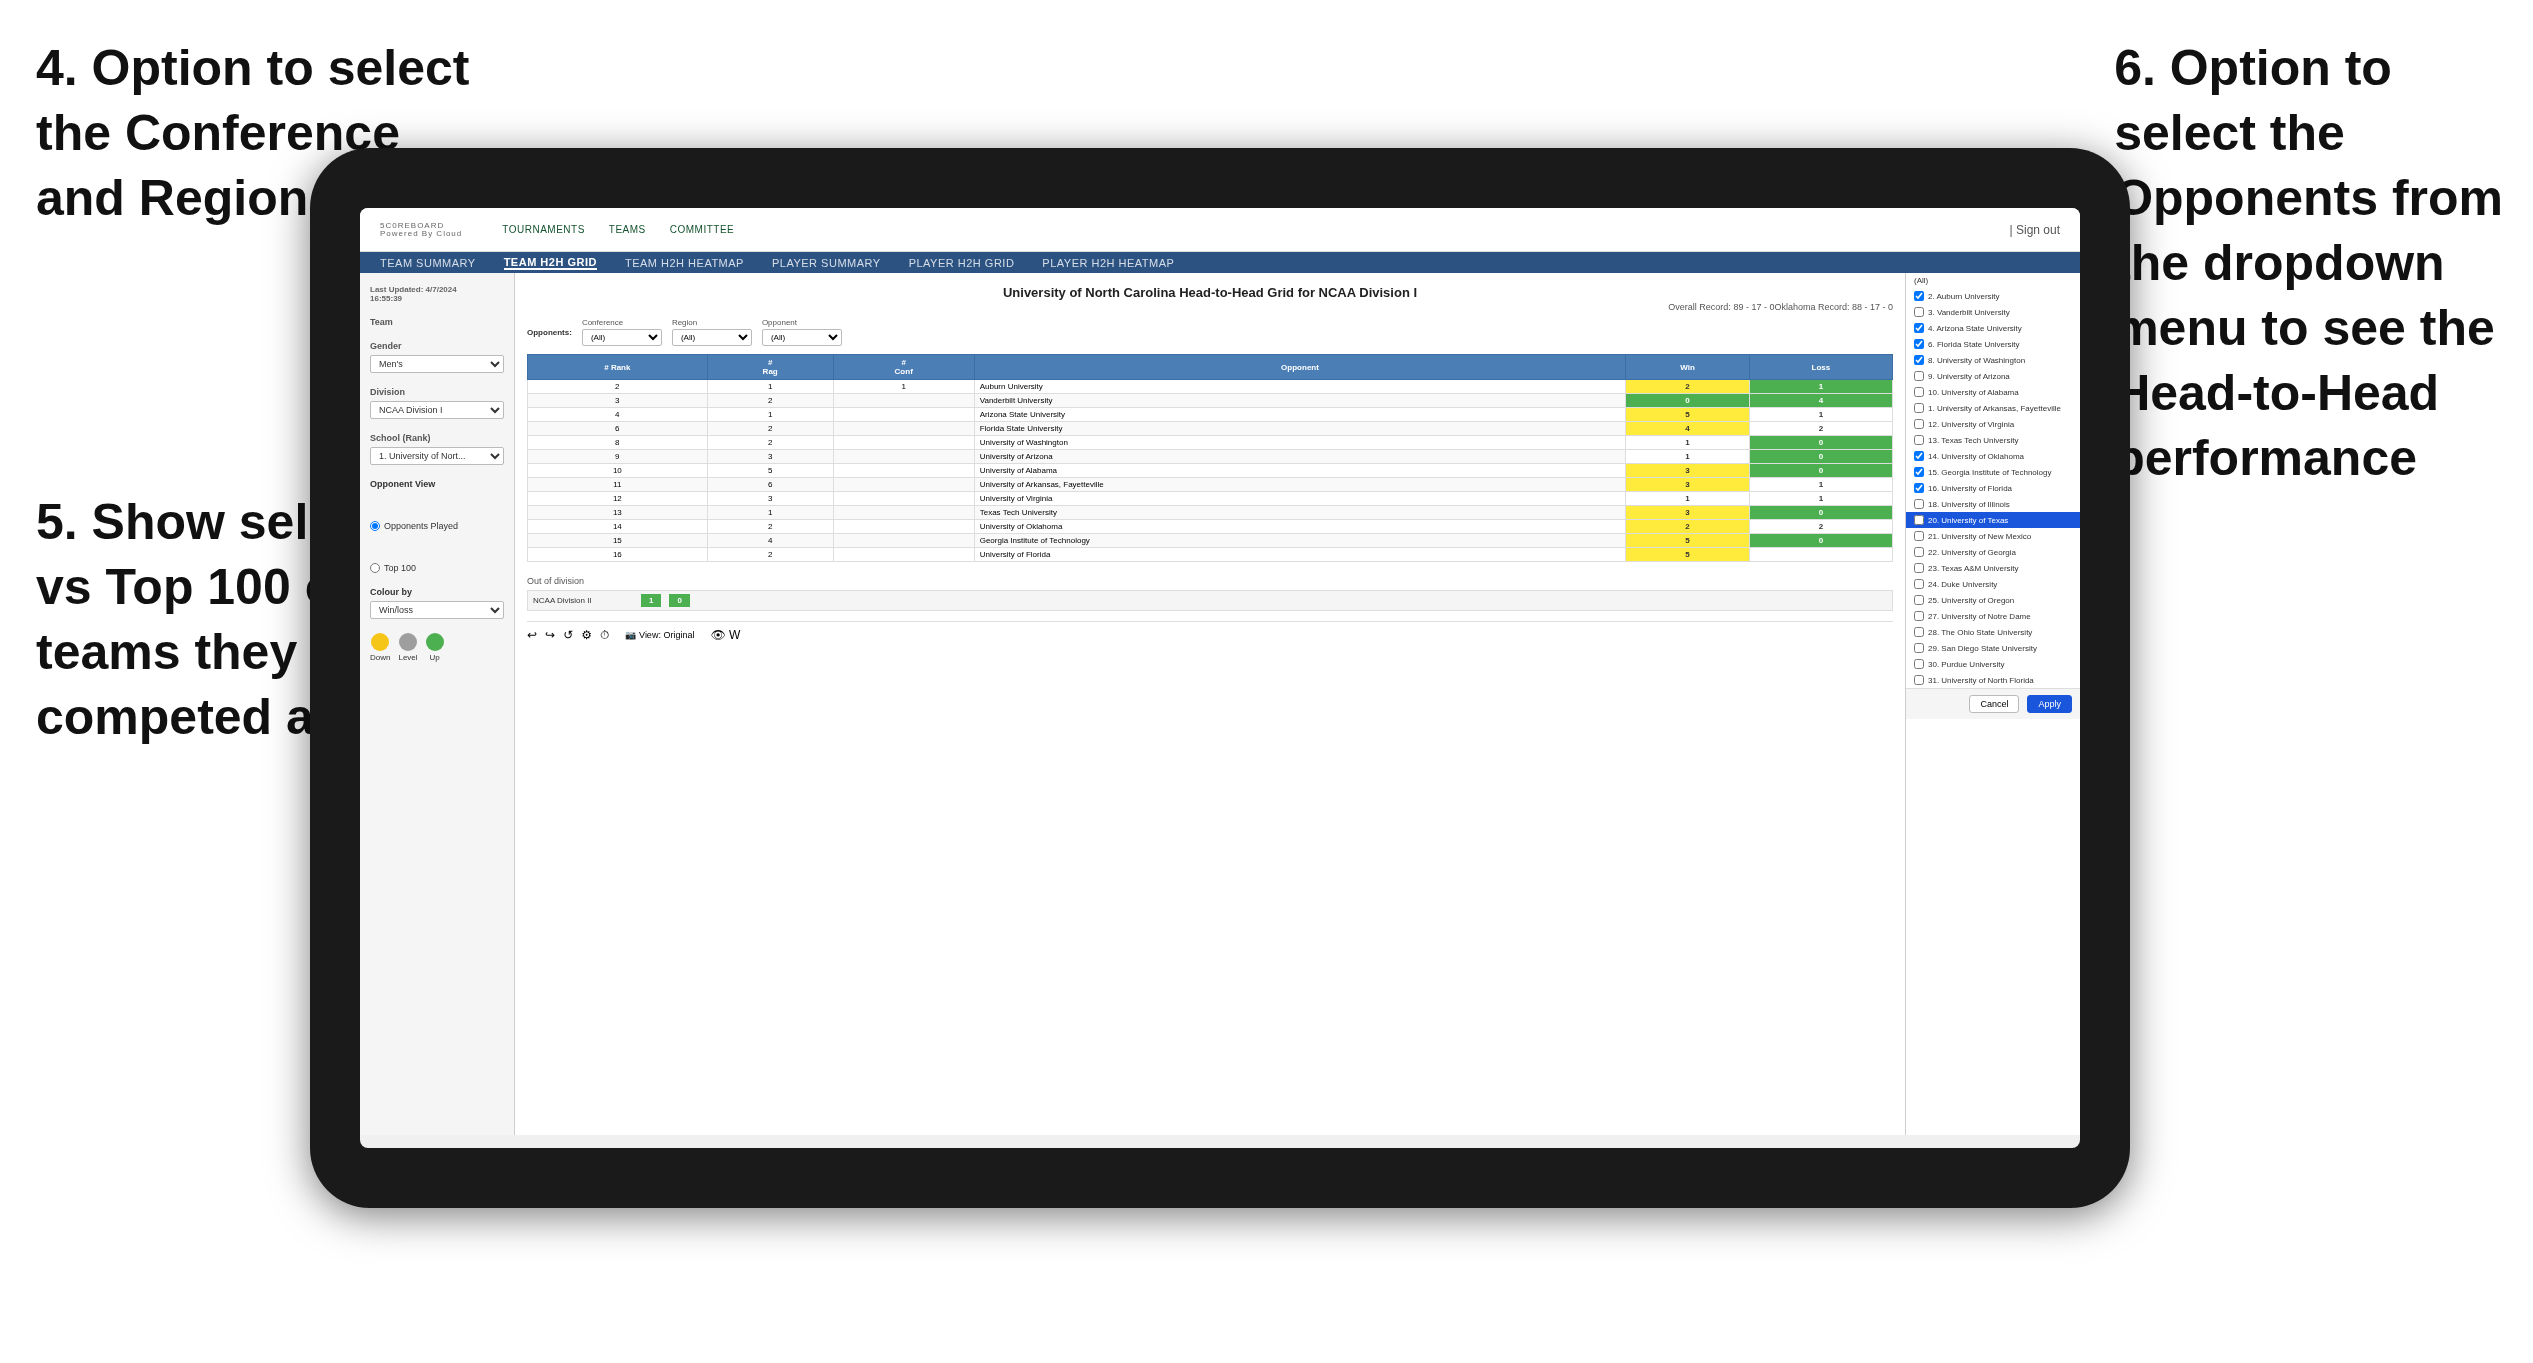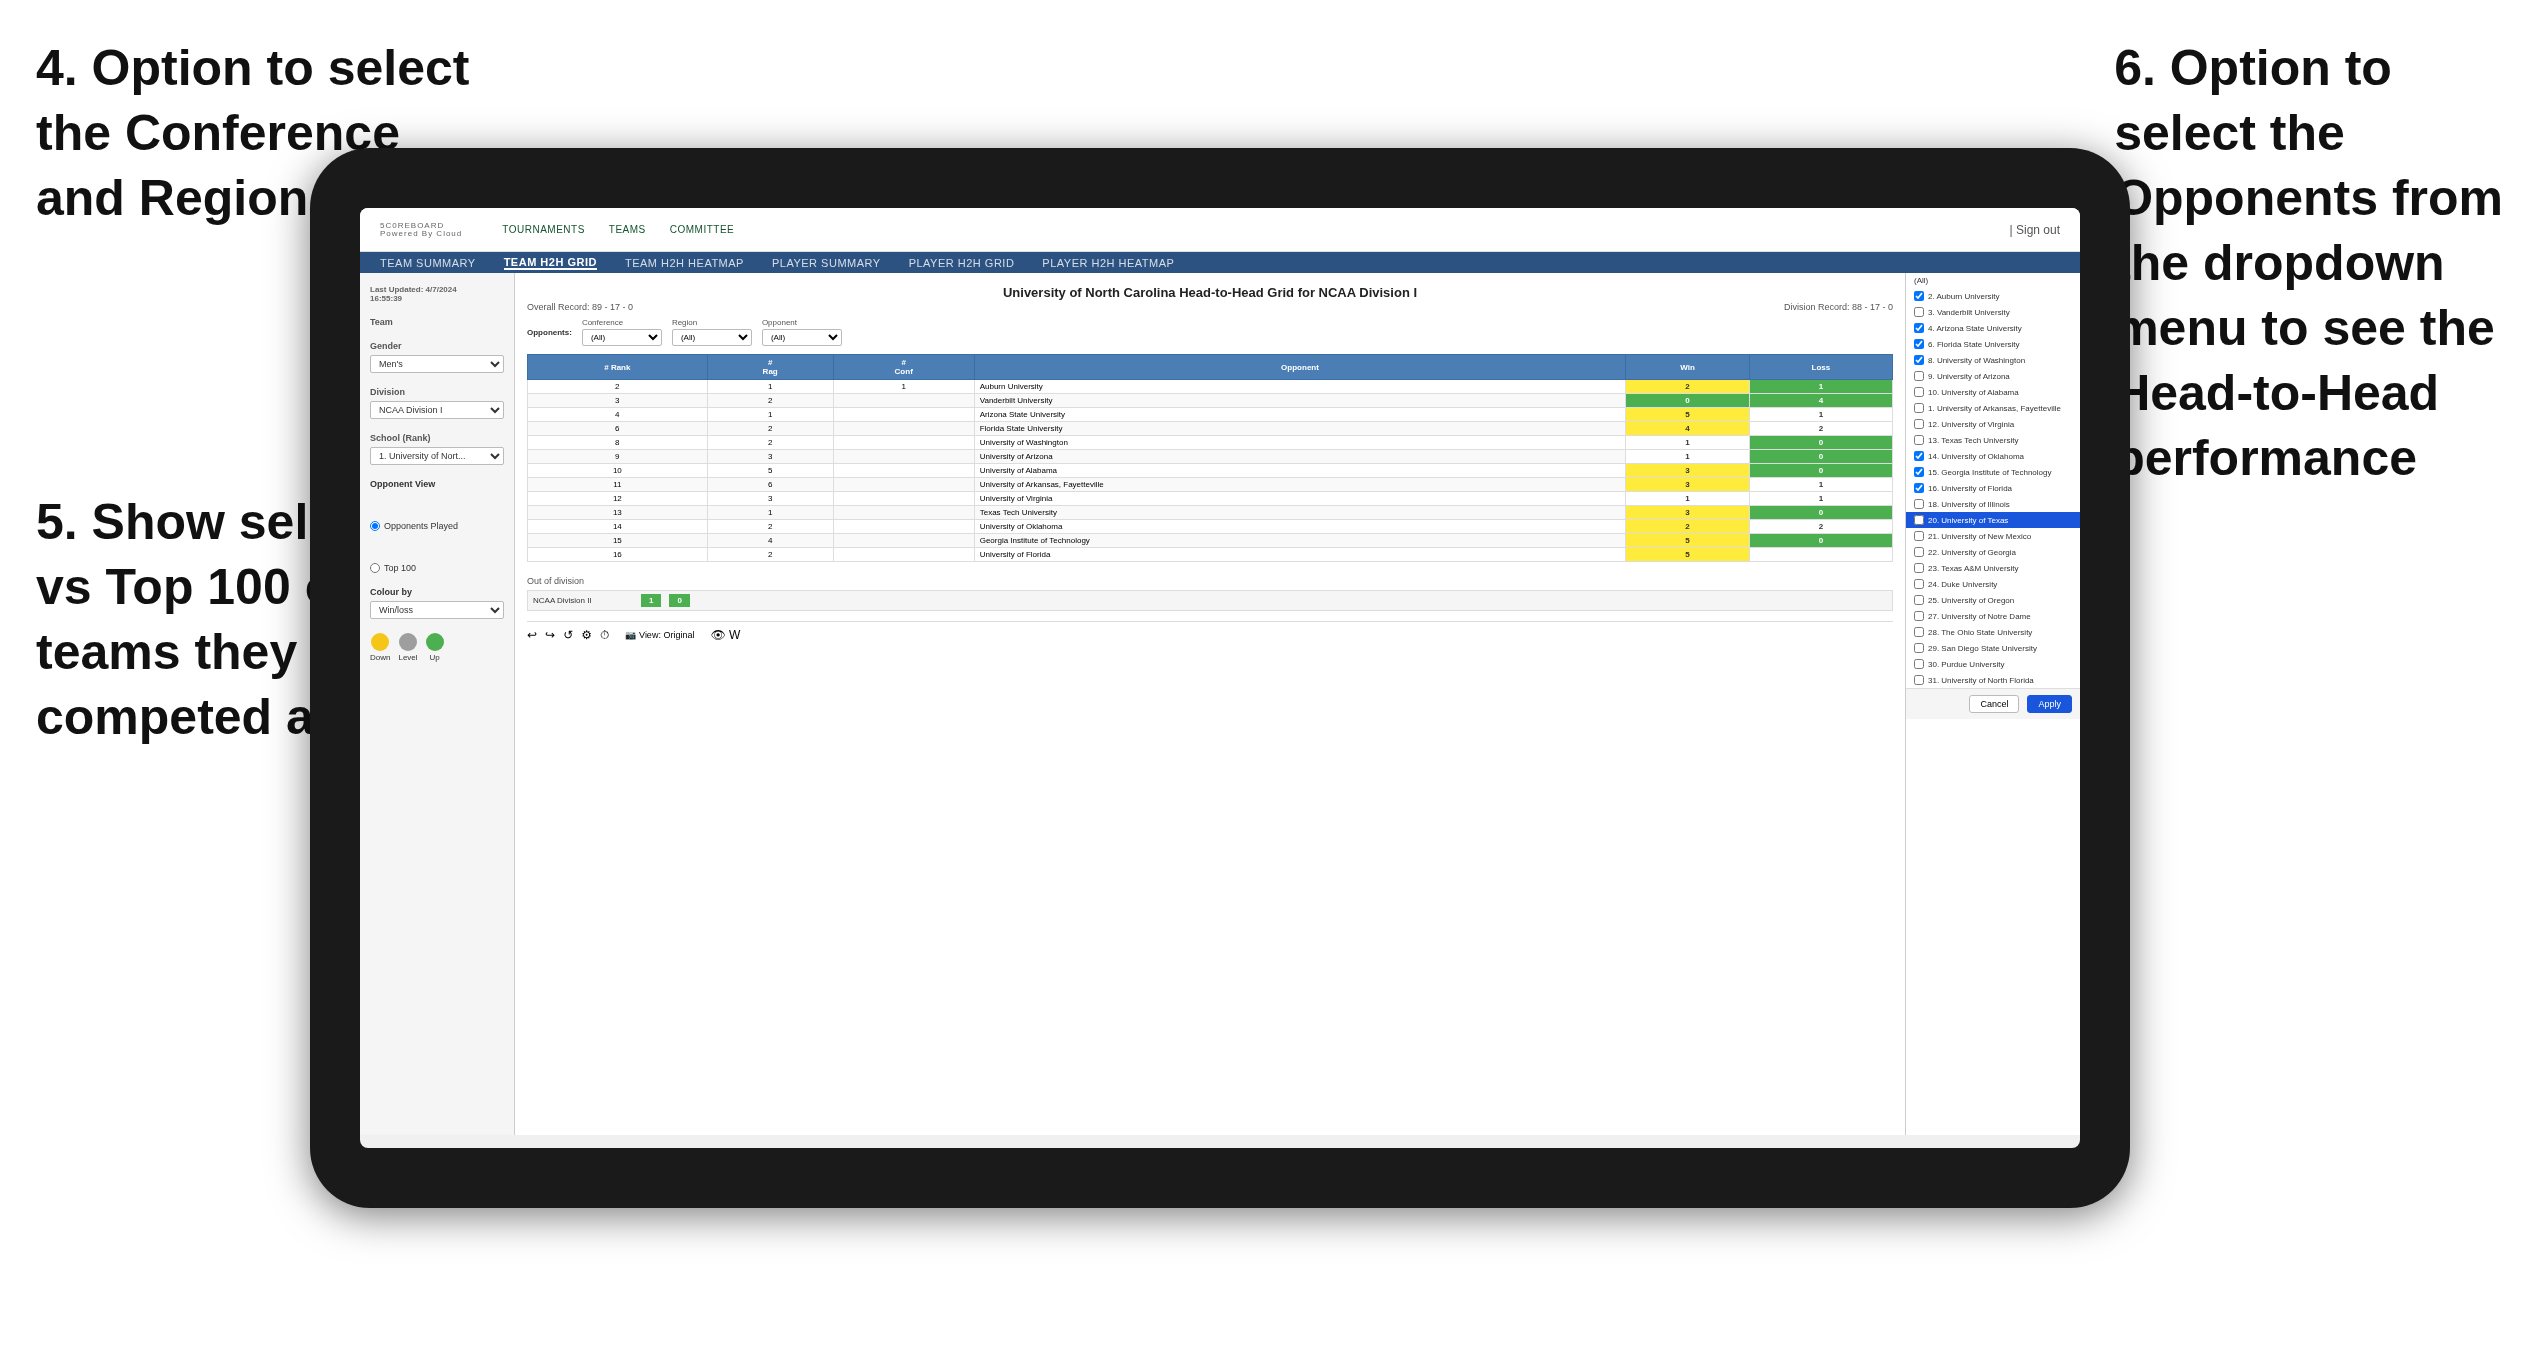--- a/index.html
+++ b/index.html
@@ -204,21 +204,21 @@
     }
     .grid-title {
       font-size: 13px;
       font-weight: 700;
       color: #222;
     }
     .grid-meta {
       font-size: 9px;
       color: #555;
       display: flex;
-      justify-content: space-between;
+      justify-content: flex-end;
       margin-top: 2px;
     }
     .grid-meta-item {
       font-size: 9px;
       color: #555;
     }
 
     
     .filter-row {
       display: flex;
@@ -485,21 +485,21 @@
 
       <div class="grid-area">
 
         <div class="grid-header">
           <div class="grid-title">University of North Carolina Head-to-Head Grid for NCAA Division I</div>
           <div class="grid-meta">
             <span class="grid-meta-item">
               <span>Overall Record:</span> <span>89 - 17 - 0</span>
             </span>
             <span class="grid-meta-item">
-              <span>Division Record:</span> <span>88 - 17 - 0</span>
+              <span>Oklahoma Record:</span> <span>88 - 17 - 0</span>
             </span>
           </div>
         </div>
 
         <div class="filter-row">
           <span class="opponents-label">Opponents:</span>
           <div class="filter-group">
             <label>Conference</label>
             <select class="filter-select">
               <option>(All)</option>

